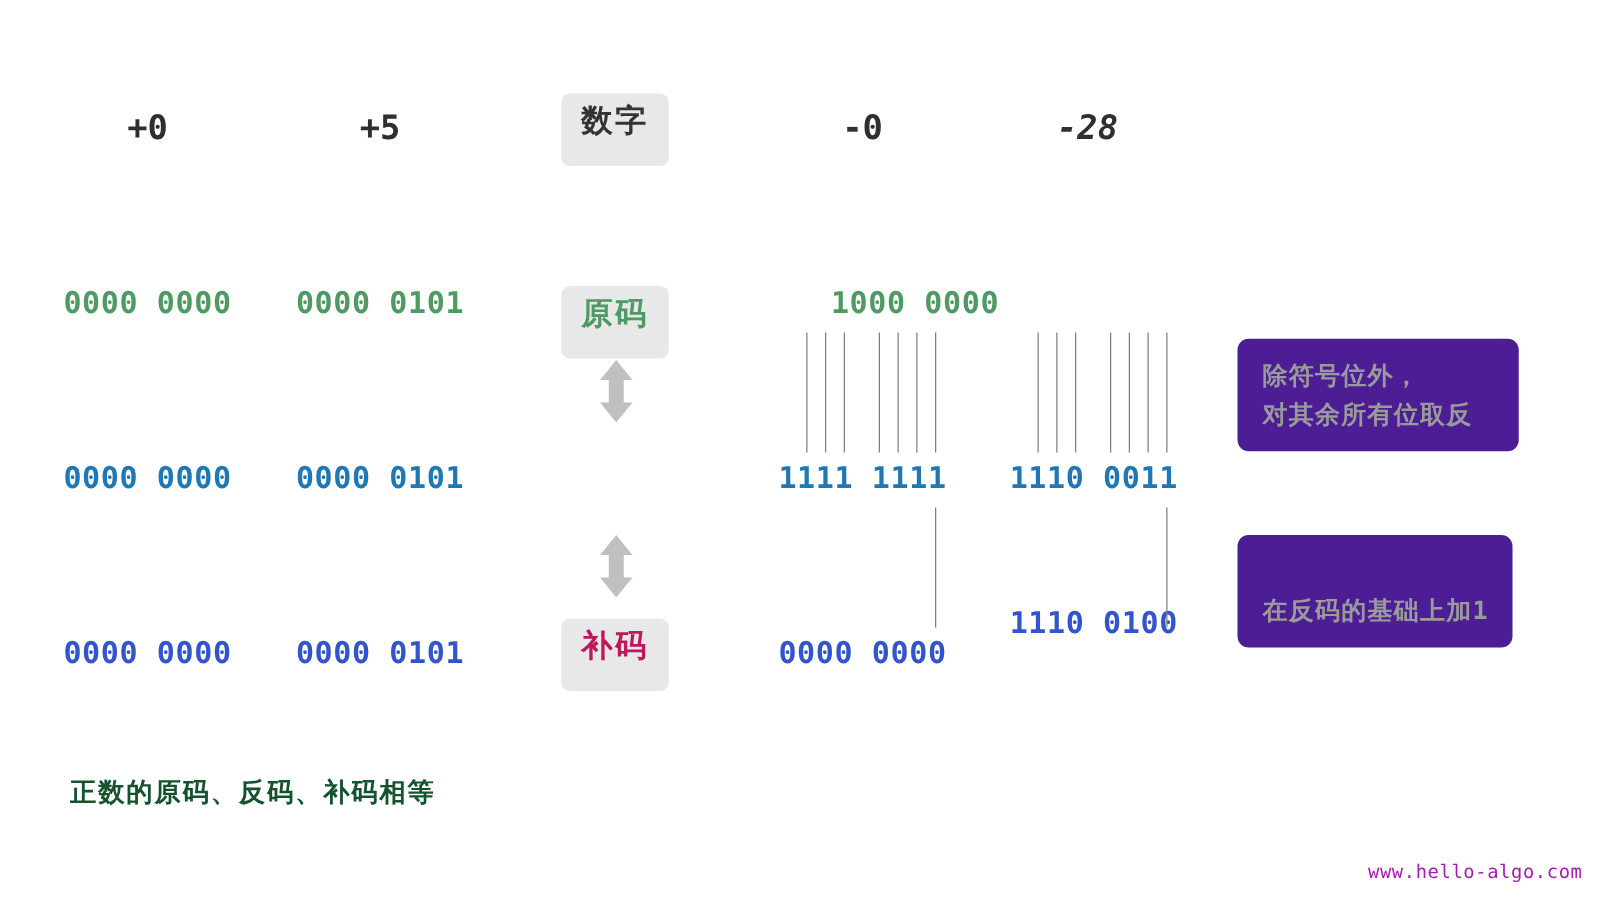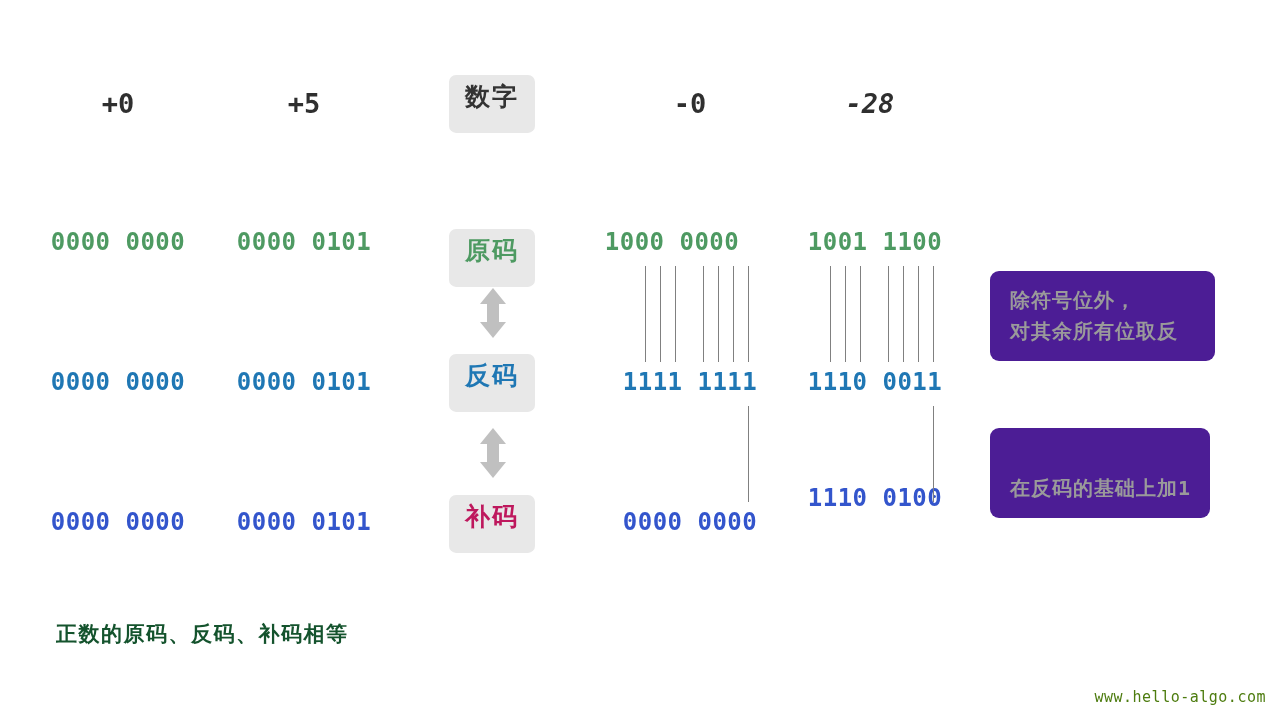--- a/index.html
+++ b/index.html
@@ -98,21 +98,21 @@
     font-weight: bold;
     letter-spacing: 1.5px;
     white-space: nowrap;
   }
 
   
   .watermark {
     position: absolute;
     right: 14px;
     bottom: 14px;
-    color: #4d7c0f;
+    color: #a21caf;
     font-family: "DejaVu Sans Mono", "Liberation Mono", monospace;
     font-size: 15px;
     letter-spacing: 0.5px;
   }
 
   
   .vline {
     position: absolute;
     width: 1px;
     background: #808080;
@@ -141,29 +141,27 @@
   <div class="cell num" style="left:690px; top:103px;">-0</div>
 
   <div class="cell num" style="left:870px; top:103px;font-style:italic;">-28</div>
 
   <div class="cell bits green" style="left:118px; top:242px;">0000 0000</div>
 
   <div class="cell bits green" style="left:304px; top:242px;">0000 0101</div>
 
   <div class="badge green" style="left:492px; top:242px;margin-top:16px;">原码</div>
 
-  <div class="cell bits green" style="left:672px; top:242px;text-align:right;">1000 0000</div>
-
-  <div class="cell bits green" style="left:875px; top:242px;">1001 1100</div>
+  <div class="cell bits green" style="left:732px; top:242px;text-align:right;">1000 0000</div>
+
 
   <div class="cell bits blue" style="left:118px; top:382px;">0000 0000</div>
 
   <div class="cell bits blue" style="left:304px; top:382px;">0000 0101</div>
 
-  <div class="badge blue" style="left:492px; top:383px;">反码</div>
 
   <div class="cell bits blue" style="left:690px; top:382px;">1111 1111</div>
 
   <div class="cell bits blue" style="left:875px; top:382px;text-align:right;">1110 0011</div>
 
   <div class="cell bits dblue" style="left:118px; top:522px;">0000 0000</div>
 
   <div class="cell bits dblue" style="left:304px; top:522px;">0000 0101</div>
 
   <div class="badge dblue" style="left:492px; top:524px;">补码</div>

